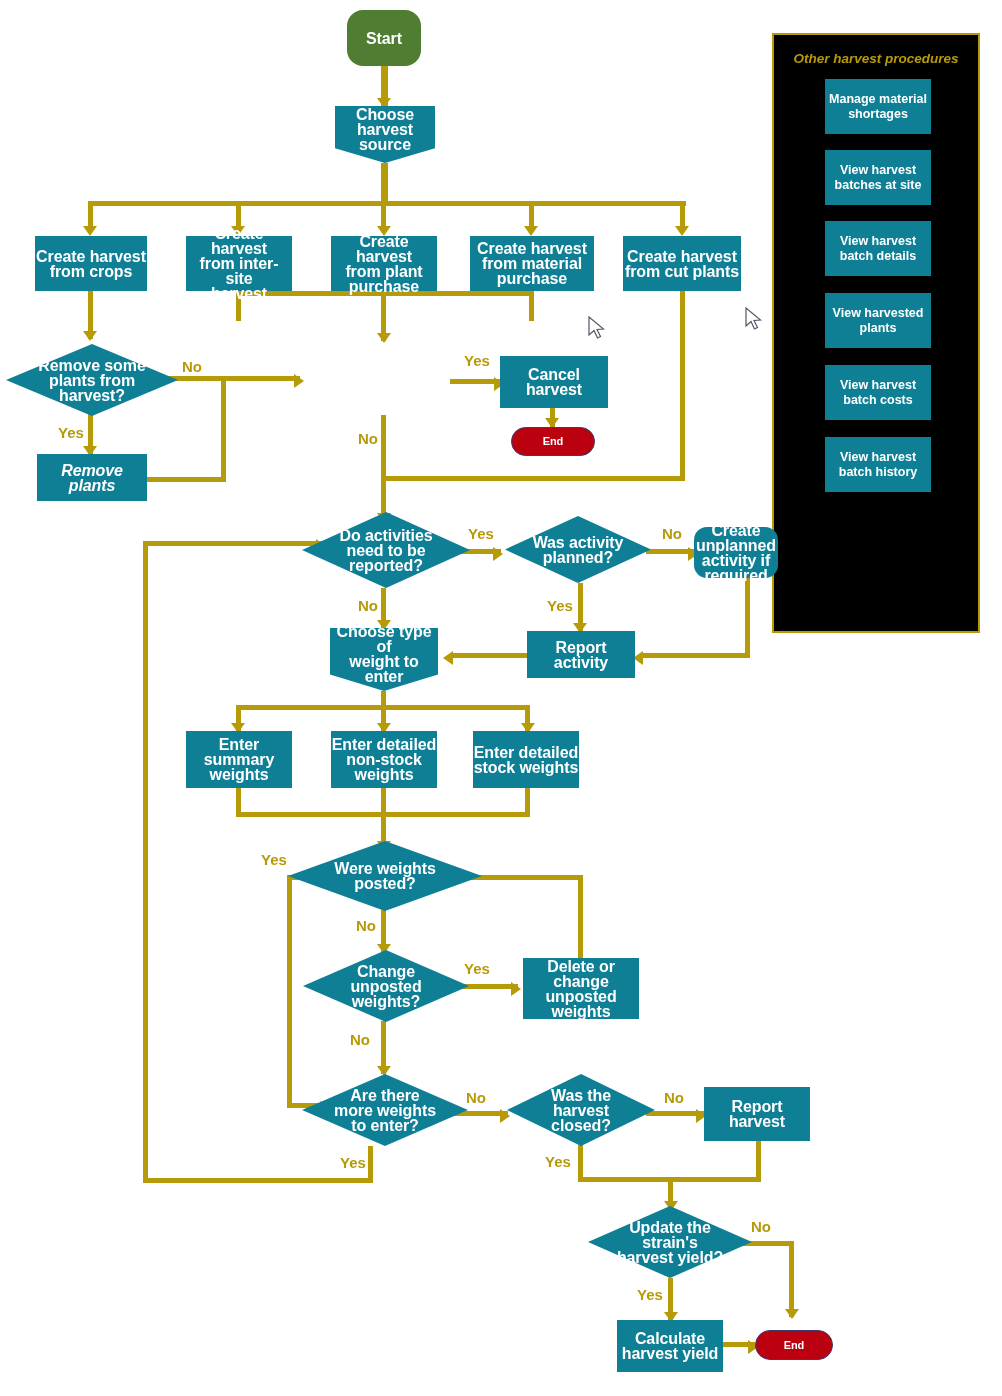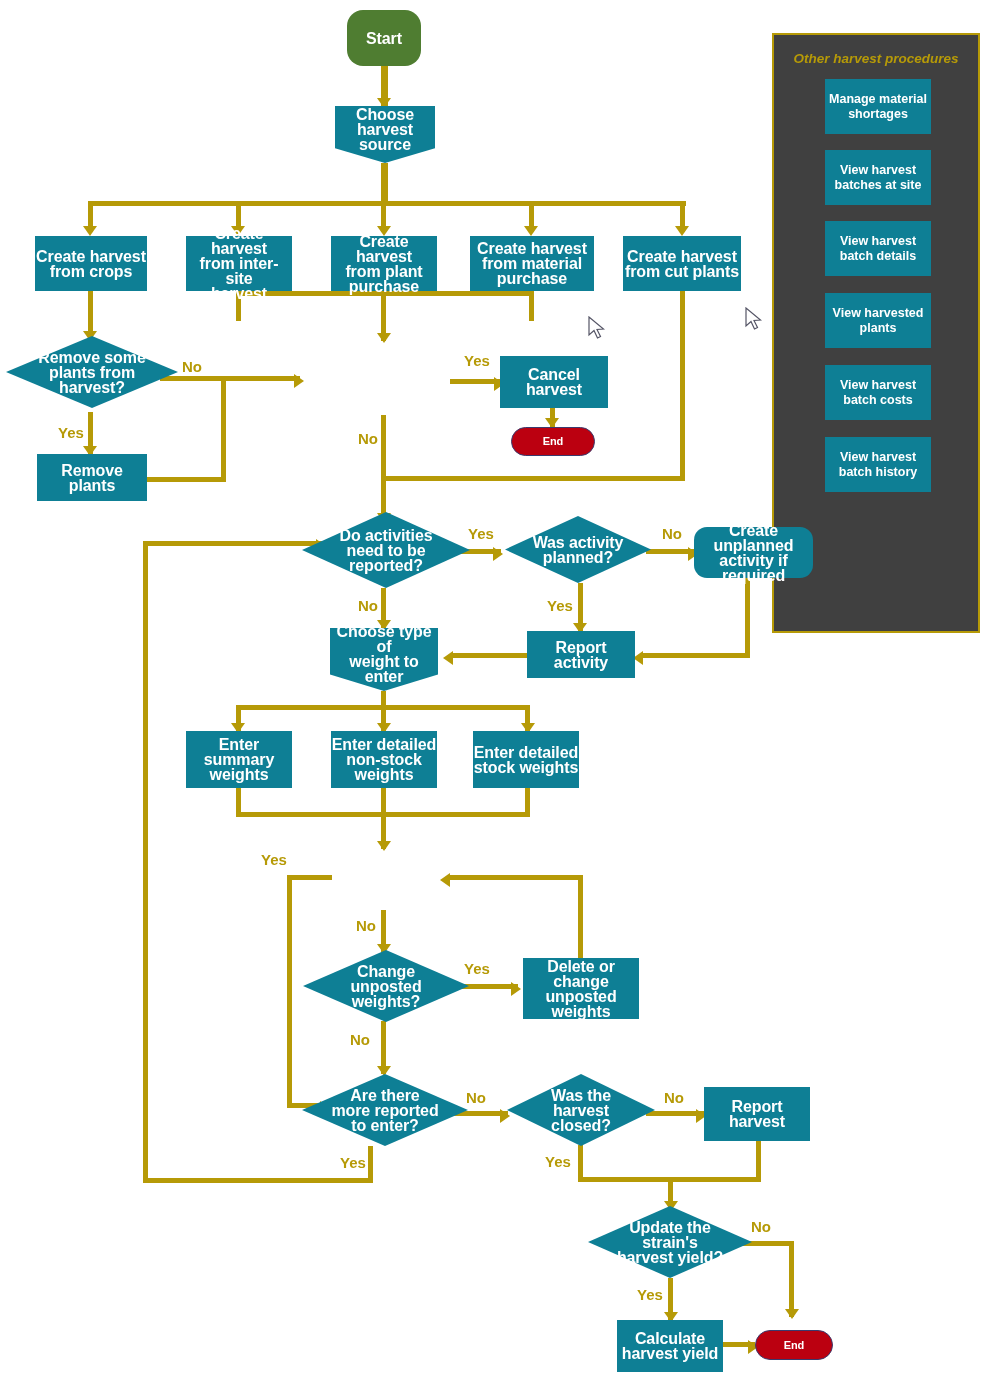--- a/index.html
+++ b/index.html
@@ -97,21 +97,21 @@
     z-index:6;
     white-space:nowrap;
   }
   
   #sidepanel{
     position:absolute;
     left:772px;
     top:33px;
     width:208px;
     height:600px;
-    background:#404040;
+    background:#000000;
     border:2px solid #b69a07;
     box-sizing:border-box;
     z-index:4;
   }
   #sidepanel .ptitle{
     position:absolute;
     left:0;right:0;
     top:16px;
     text-align:center;
     color:#b69a07;
@@ -312,80 +312,85 @@
 from plant
 purchase</div>
 
   <div class="node proc" style="left:470px;top:236px;width:124px;height:55px;white-space:pre-line;">Create harvest
 from material
 purchase</div>
 
   <div class="node proc" style="left:623px;top:236px;width:118px;height:55px;white-space:pre-line;">Create harvest
 from cut plants</div>
 
-  <div class="node diam" style="left:6px;top:336px;width:172px;height:72px;">
+  <div class="node diam" style="left:6px;top:344px;width:172px;height:72px;">
     <span class="dshape"></span>
     <span class="dtext" style="white-space:pre-line;">Remove some
 plants from
 harvest?</span>
   </div>
 
-  <div class="node proc" style="left:37px;top:454px;width:110px;height:47px;white-space:pre-line;">Remove plants</div>
+  <div class="node proc" style="left:37px;top:454px;width:110px;height:47px;white-space:pre-line;font-style:italic;">Remove plants</div>
 
 
   <div class="node proc" style="left:500px;top:356px;width:108px;height:52px;white-space:pre-line;">Cancel harvest</div>
 
   <div class="node end" style="left:511px;top:427px;width:84px;height:29px;">End</div>
 
   <div class="node diam" style="left:302px;top:512px;width:168px;height:76px;">
     <span class="dshape"></span>
     <span class="dtext" style="white-space:pre-line;">Do activities
 need to be
 reported?</span>
   </div>
 
   <div class="node diam" style="left:505px;top:516px;width:146px;height:67px;">
     <span class="dshape"></span>
     <span class="dtext" style="white-space:pre-line;padding:0 8px;">Was activity
 planned?</span>
   </div>
 
-  <div class="node proc" style="left:694px;top:527px;width:119px;height:51px;white-space:pre-line;border-radius:13px;">Create unplanned
+  <div class="node proc" style="left:694px;top:527px;width:84px;height:51px;white-space:pre-line;border-radius:13px;">Create unplanned
 activity if required</div>
 
   <div class="node proc" style="left:527px;top:631px;width:108px;height:47px;white-space:pre-line;">Report activity</div>
 
   <div class="node pent" style="left:330px;top:628px;width:108px;height:63px;white-space:pre-line;padding-bottom:11px;">Choose type of
 weight to enter</div>
 
   <div class="node proc" style="left:186px;top:731px;width:106px;height:57px;white-space:pre-line;">Enter summary
 weights</div>
 
   <div class="node proc" style="left:331px;top:731px;width:106px;height:57px;white-space:pre-line;">Enter detailed
 non-stock
 weights</div>
 
   <div class="node proc" style="left:473px;top:731px;width:106px;height:57px;white-space:pre-line;">Enter detailed
 stock weights</div>
 
+  <div class="node diam" style="left:288px;top:841px;width:194px;height:70px;">
+    <span class="dshape"></span>
+    <span class="dtext" style="white-space:pre-line;">Were weights
+posted?</span>
+  </div>
 
   <div class="node diam" style="left:303px;top:950px;width:166px;height:72px;">
     <span class="dshape"></span>
     <span class="dtext" style="white-space:pre-line;">Change
 unposted
 weights?</span>
   </div>
 
   <div class="node proc" style="left:523px;top:958px;width:116px;height:61px;white-space:pre-line;">Delete or change
 unposted weights</div>
 
   <div class="node diam" style="left:302px;top:1074px;width:166px;height:72px;">
     <span class="dshape"></span>
     <span class="dtext" style="white-space:pre-line;">Are there
-more reported
+more weights
 to enter?</span>
   </div>
 
   <div class="node diam" style="left:507px;top:1074px;width:148px;height:72px;">
     <span class="dshape"></span>
     <span class="dtext" style="white-space:pre-line;padding:0 10px;">Was the
 harvest
 closed?</span>
   </div>
 

